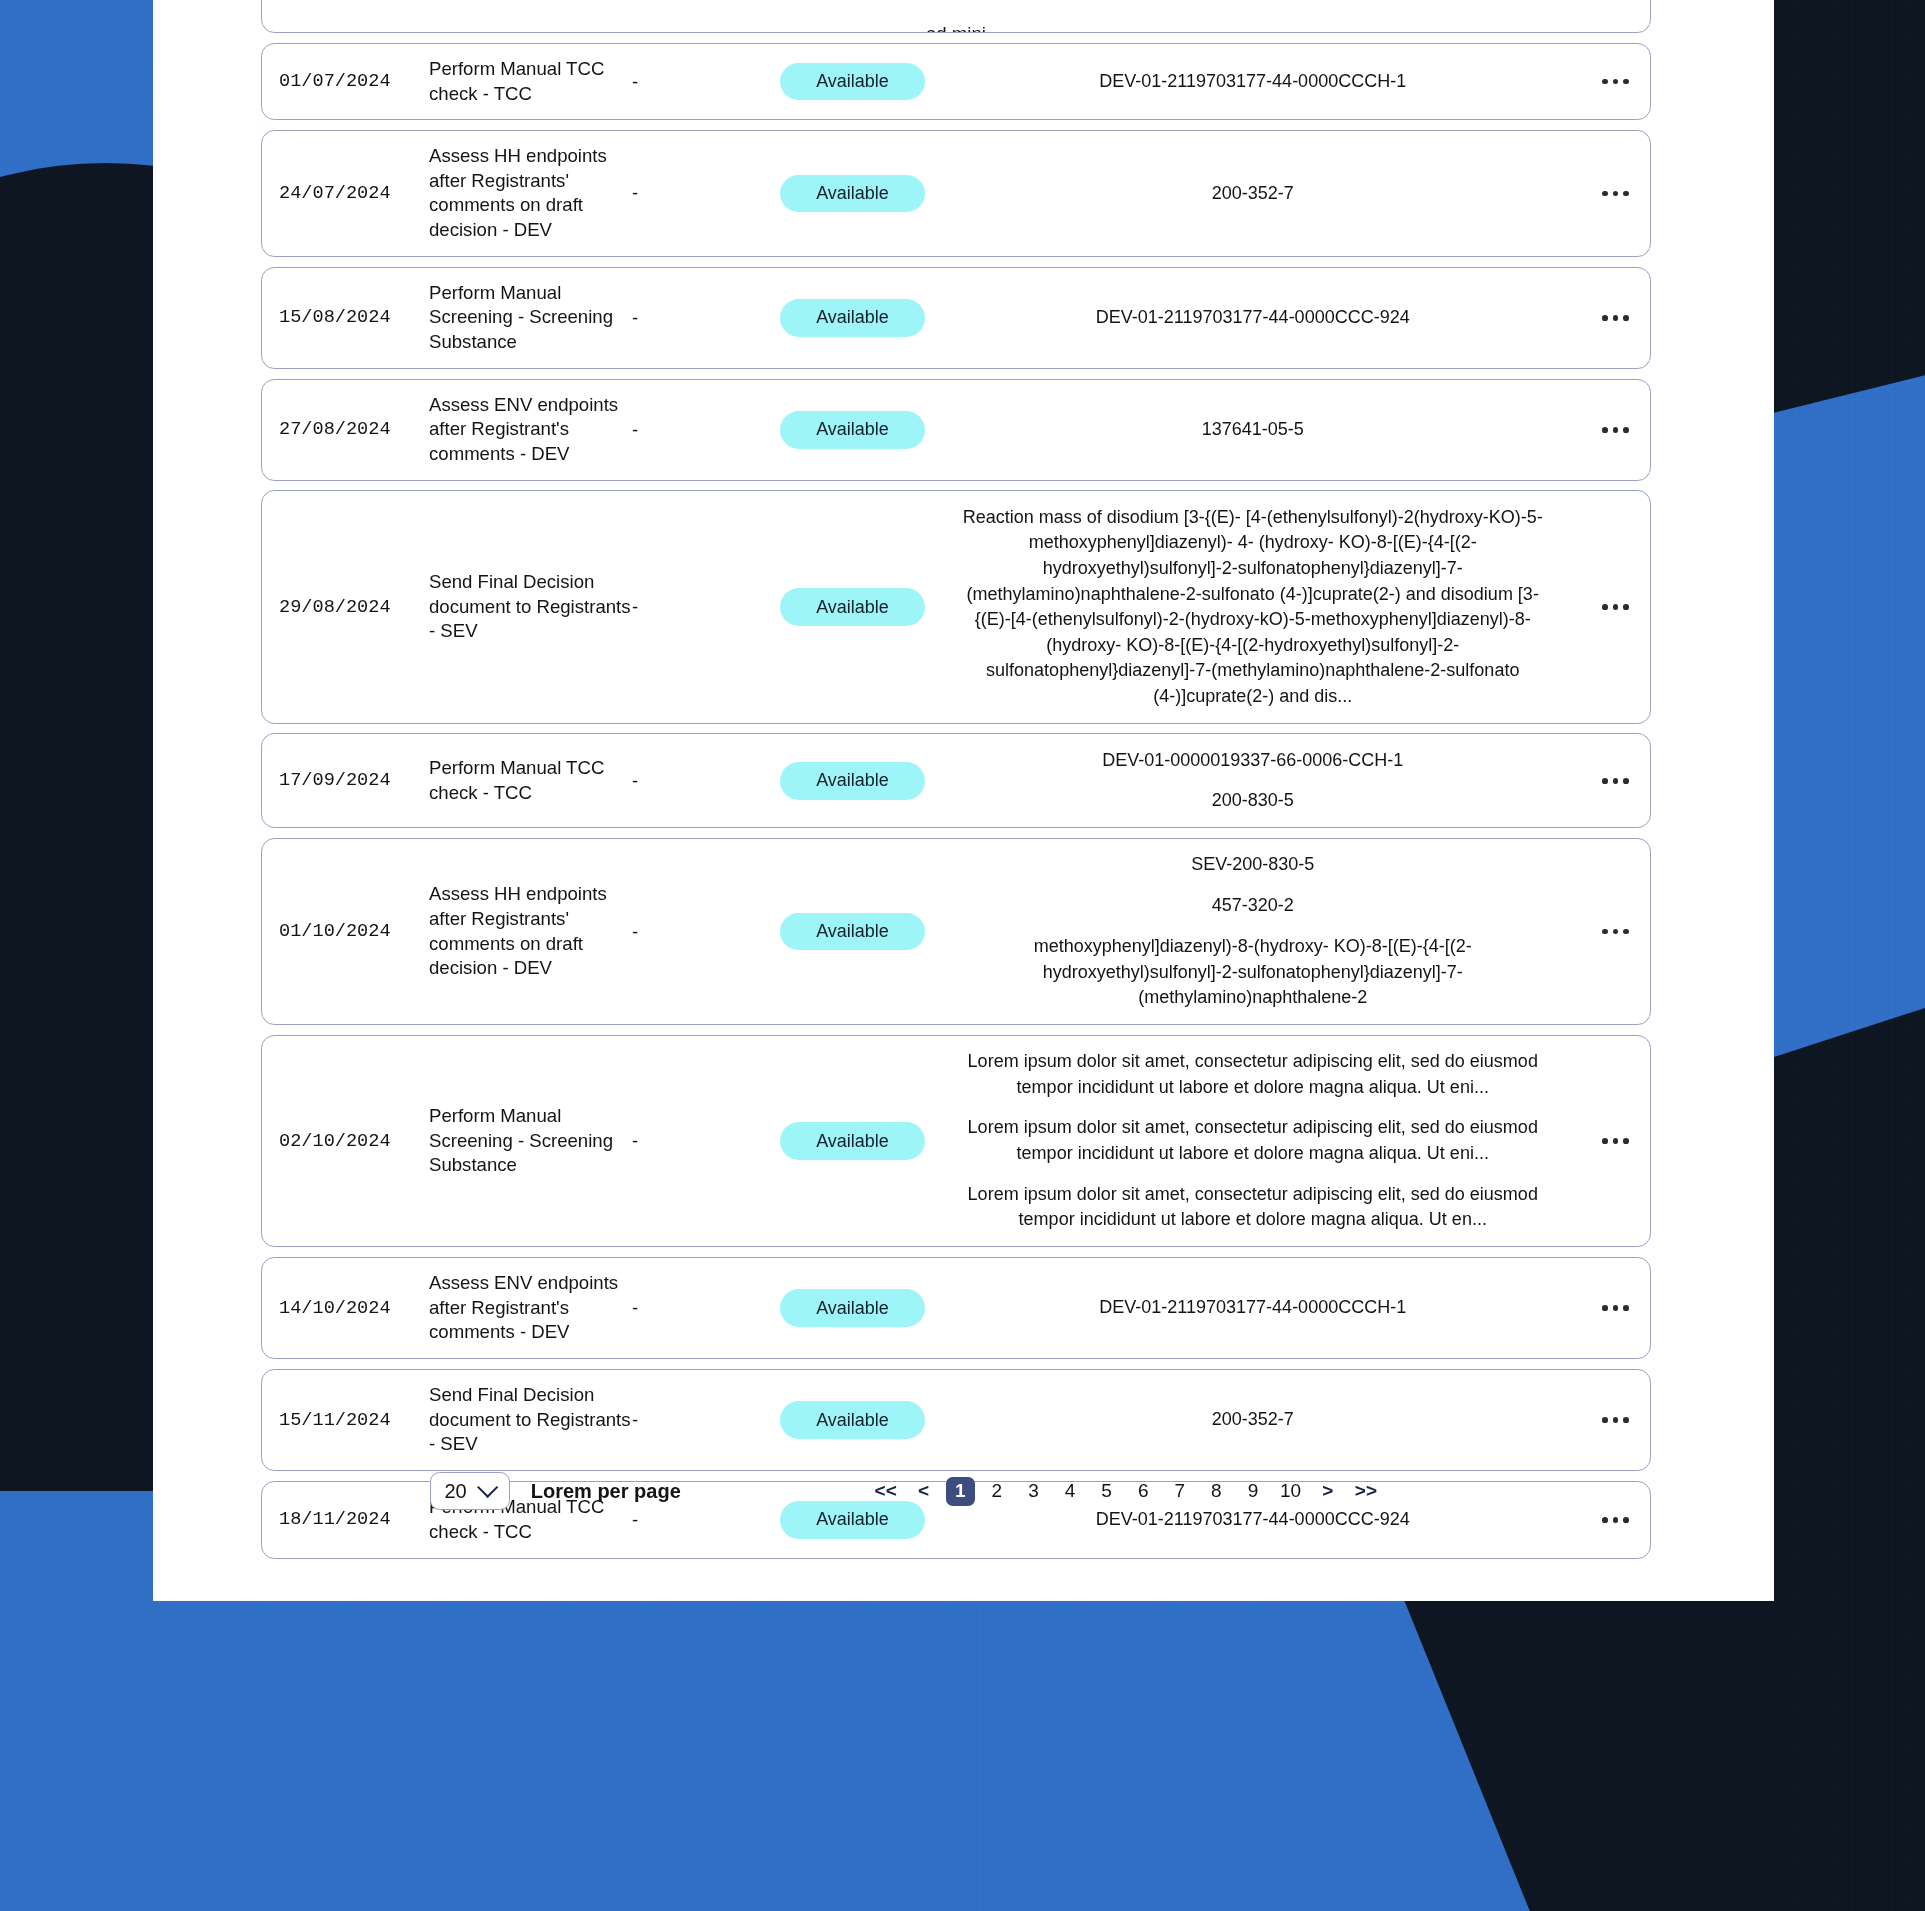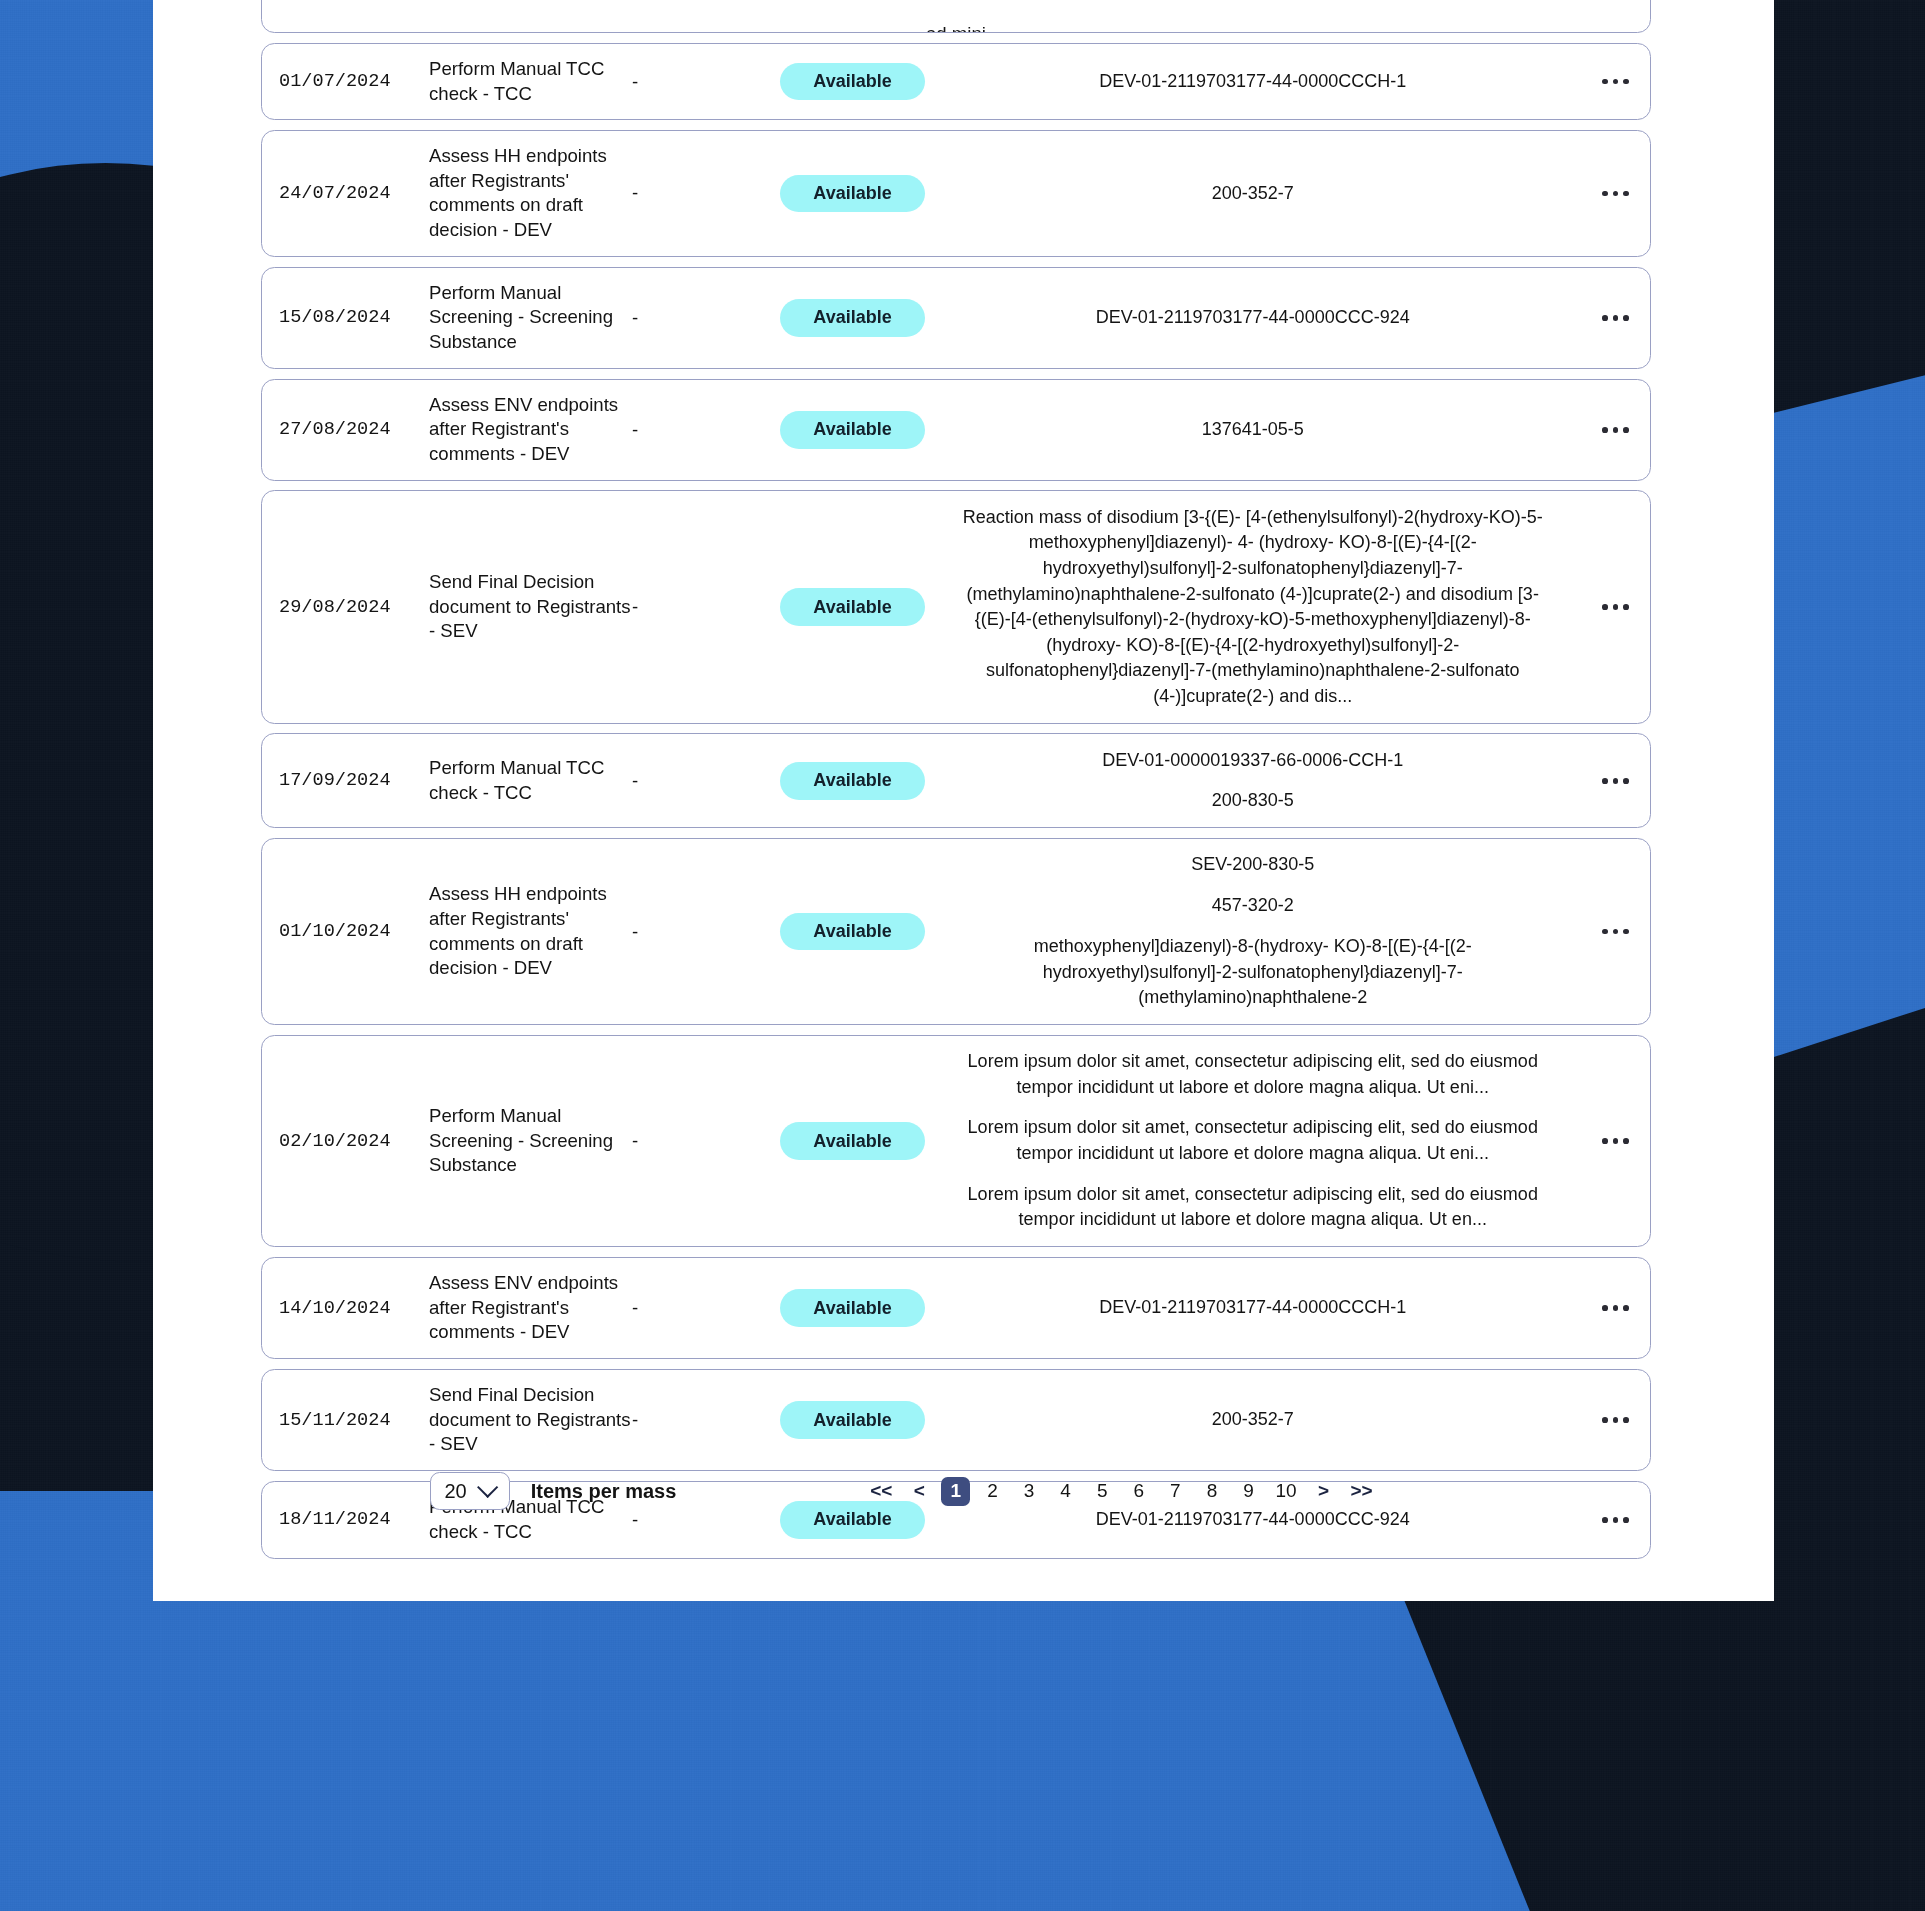--- a/index.html
+++ b/index.html
@@ -128,21 +128,20 @@
 
   .badge {
     background: #9ef5f8;
     color: #13202b;
     border-radius: 955px;
     font-size: 18px;
     padding: 8.6px 0;
     width: 145px;
     text-align: center;
     line-height: 1.15;
-    font-weight: bold;
   }
 
   .ref-line + .ref-line { margin-top: 15.3px; }
   .ref-block { line-height: 1.42; text-align: center; }
 
   .kebab { display: flex; gap: 4.8px; align-items: center; }
   .kebab i { width: 5.7px; height: 5.7px; border-radius: 50%; background: #2b2b33; display: block; }
 
   
   .row-partial {
@@ -425,21 +424,21 @@
           </div>
         </div>
       </div>
   </div>
 
   <div id="pagination">
     <div class="ipp-select">
       <span>20</span>
       <span class="chev"></span>
     </div>
-    <span class="ipp-label">Items per mass</span>
+    <span class="ipp-label">Lorem per page</span>
     <div class="pages" id="pages">
         <span class="pg arrow">&lt;&lt;</span>
         <span class="pg arrow">&lt;</span>
         <span class="pg active">1</span>
         <span class="pg">2</span>
         <span class="pg">3</span>
         <span class="pg">4</span>
         <span class="pg">5</span>
         <span class="pg">6</span>
         <span class="pg">7</span>

